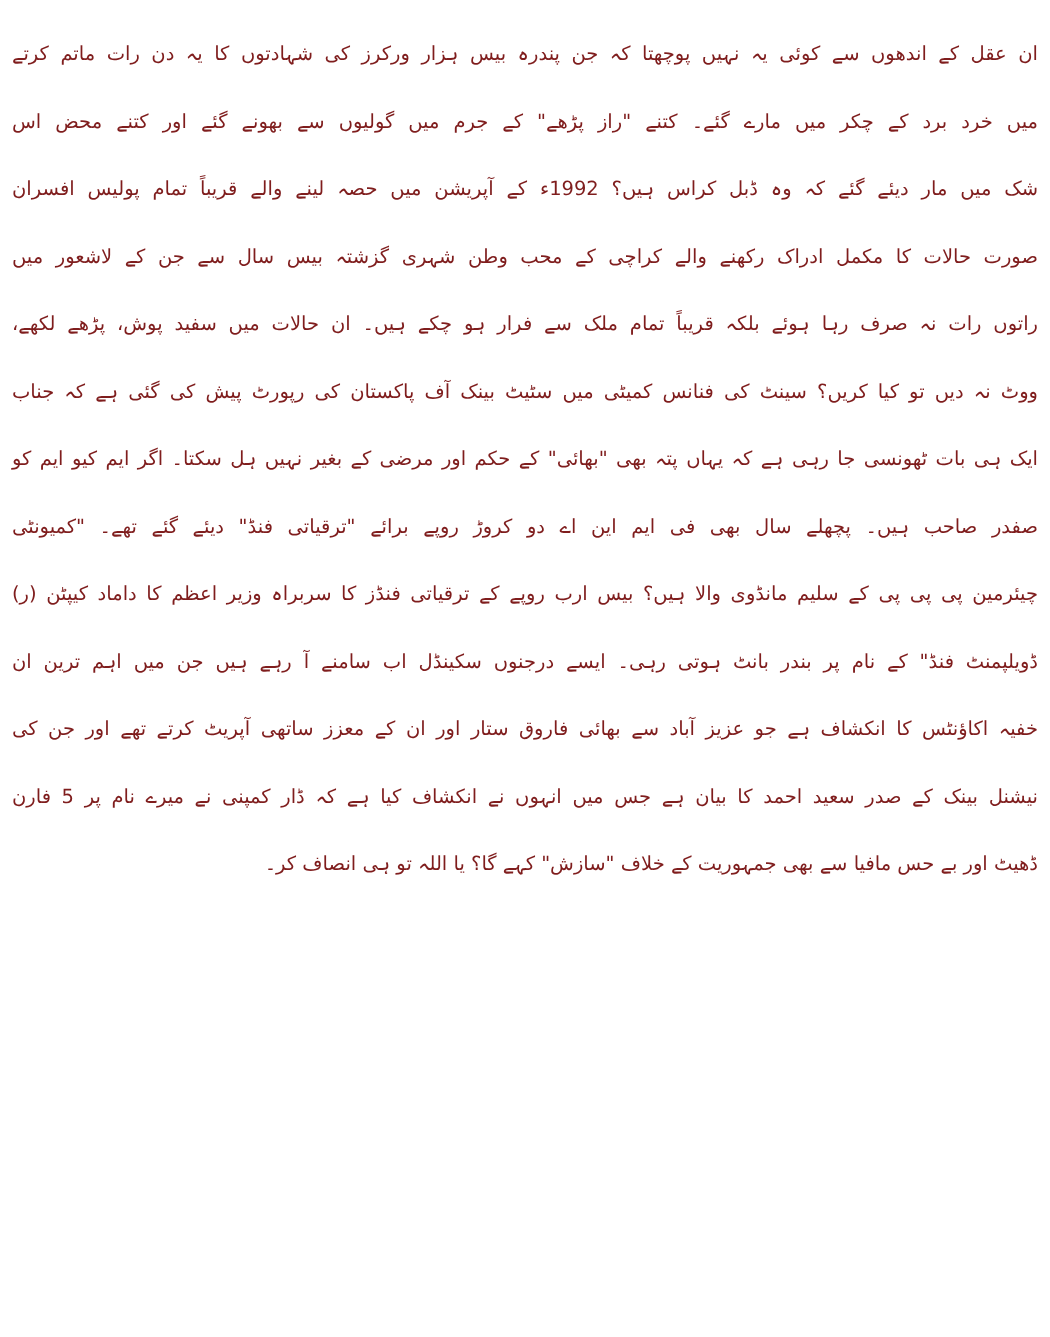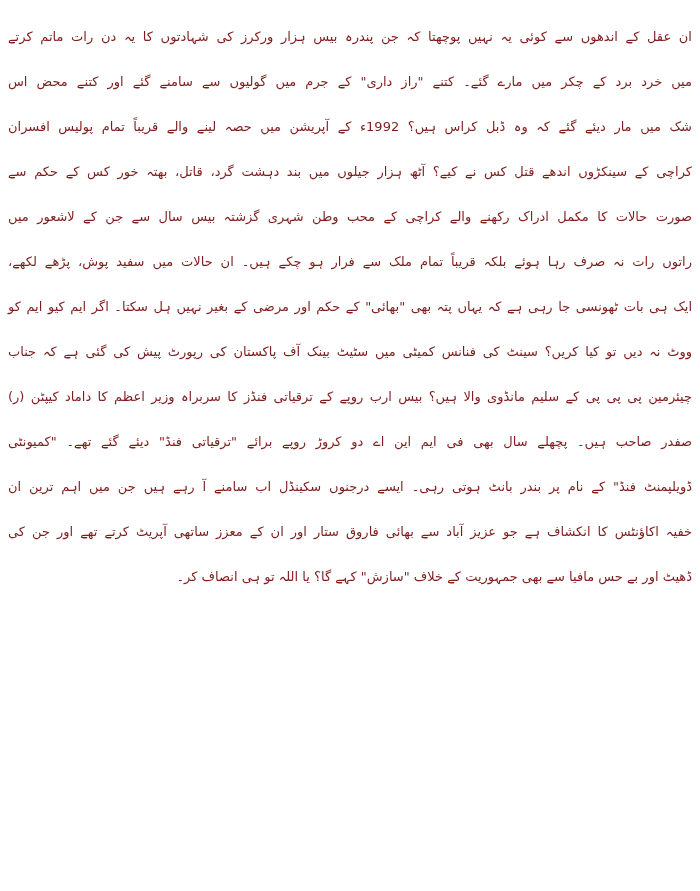--- a/index.html
+++ b/index.html
@@ -35,26 +35,26 @@
     .line.last {
       text-align-last: right;
     }
   </style>
 </head>
 <body>
 
 <div class="page">
   <div class="text-block">
     <div class="line">ان عقل کے اندھوں سے کوئی یہ نہیں پوچھتا کہ جن پندرہ بیس ہزار ورکرز کی شہادتوں کا یہ دن رات ماتم کرتے</div>
-    <div class="line">میں خرد برد کے چکر میں مارے گئے۔ کتنے "راز داری" کے جرم میں گولیوں سے سامنے گئے اور کتنے محض اس</div>
+    <div class="line">میں خرد برد کے چکر میں مارے گئے۔ کتنے "راز پڑھے" کے جرم میں گولیوں سے بھونے گئے اور کتنے محض اس</div>
     <div class="line">شک میں مار دیئے گئے کہ وہ ڈبل کراس ہیں؟ 1992ء کے آپریشن میں حصہ لینے والے قریباً تمام پولیس افسران</div>
-    <div class="line">کراچی کے سینکڑوں اندھے قتل کس نے کیے؟ آٹھ ہزار جیلوں میں بند دہشت گرد، قاتل، بھتہ خور کس کے حکم سے</div>
     <div class="line">صورت حالات کا مکمل ادراک رکھنے والے کراچی کے محب وطن شہری گزشتہ بیس سال سے جن کے لاشعور میں</div>
     <div class="line">راتوں رات نہ صرف رہا ہوئے بلکہ قریباً تمام ملک سے فرار ہو چکے ہیں۔ ان حالات میں سفید پوش، پڑھے لکھے،</div>
+    <div class="line">ووٹ نہ دیں تو کیا کریں؟ سینٹ کی فنانس کمیٹی میں سٹیٹ بینک آف پاکستان کی رپورٹ پیش کی گئی ہے کہ جناب</div>
     <div class="line">ایک ہی بات ٹھونسی جا رہی ہے کہ یہاں پتہ بھی "بھائی" کے حکم اور مرضی کے بغیر نہیں ہل سکتا۔ اگر ایم کیو ایم کو</div>
-    <div class="line">ووٹ نہ دیں تو کیا کریں؟ سینٹ کی فنانس کمیٹی میں سٹیٹ بینک آف پاکستان کی رپورٹ پیش کی گئی ہے کہ جناب</div>
+    <div class="line">صفدر صاحب ہیں۔ پچھلے سال بھی فی ایم این اے دو کروڑ روپے برائے "ترقیاتی فنڈ" دیئے گئے تھے۔ "کمیونٹی</div>
     <div class="line">چیئرمین پی پی پی کے سلیم مانڈوی والا ہیں؟ بیس ارب روپے کے ترقیاتی فنڈز کا سربراہ وزیر اعظم کا داماد کیپٹن (ر)</div>
-    <div class="line">صفدر صاحب ہیں۔ پچھلے سال بھی فی ایم این اے دو کروڑ روپے برائے "ترقیاتی فنڈ" دیئے گئے تھے۔ "کمیونٹی</div>
     <div class="line">ڈویلپمنٹ فنڈ" کے نام پر بندر بانٹ ہوتی رہی۔ ایسے درجنوں سکینڈل اب سامنے آ رہے ہیں جن میں اہم ترین ان</div>
     <div class="line">خفیہ اکاؤنٹس کا انکشاف ہے جو عزیز آباد سے بھائی فاروق ستار اور ان کے معزز ساتھی آپریٹ کرتے تھے اور جن کی</div>
+    <div class="line">نیشنل بینک کے صدر سعید احمد کا بیان ہے جس میں انہوں نے انکشاف کیا ہے کہ ڈار کمپنی نے میرے نام پر 5 فارن</div>
     <div class="line last">ڈھیٹ اور بے حس مافیا سے بھی جمہوریت کے خلاف "سازش" کہے گا؟ یا اللہ تو ہی انصاف کر۔</div>
   </div>
 </div>
 
 </body></html>

